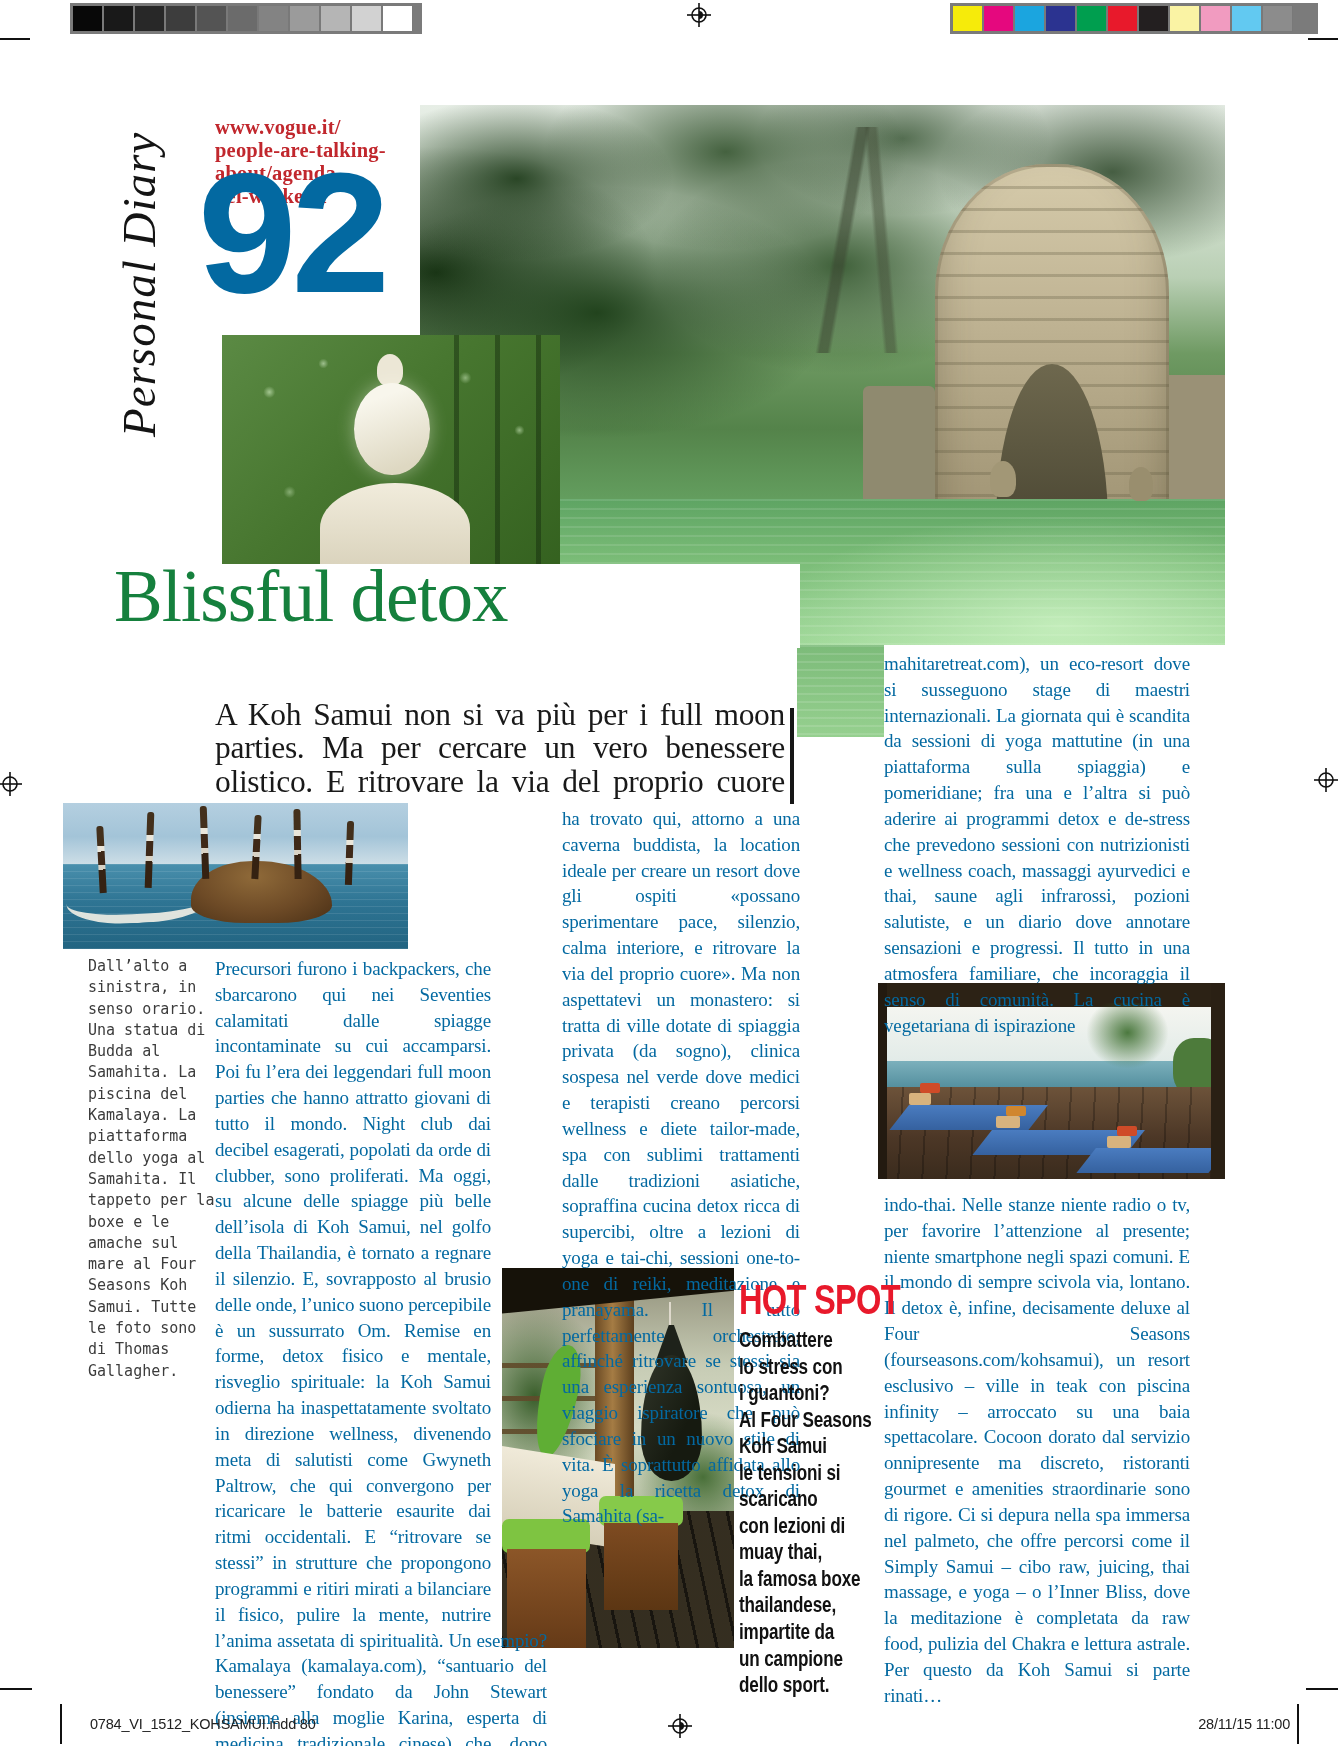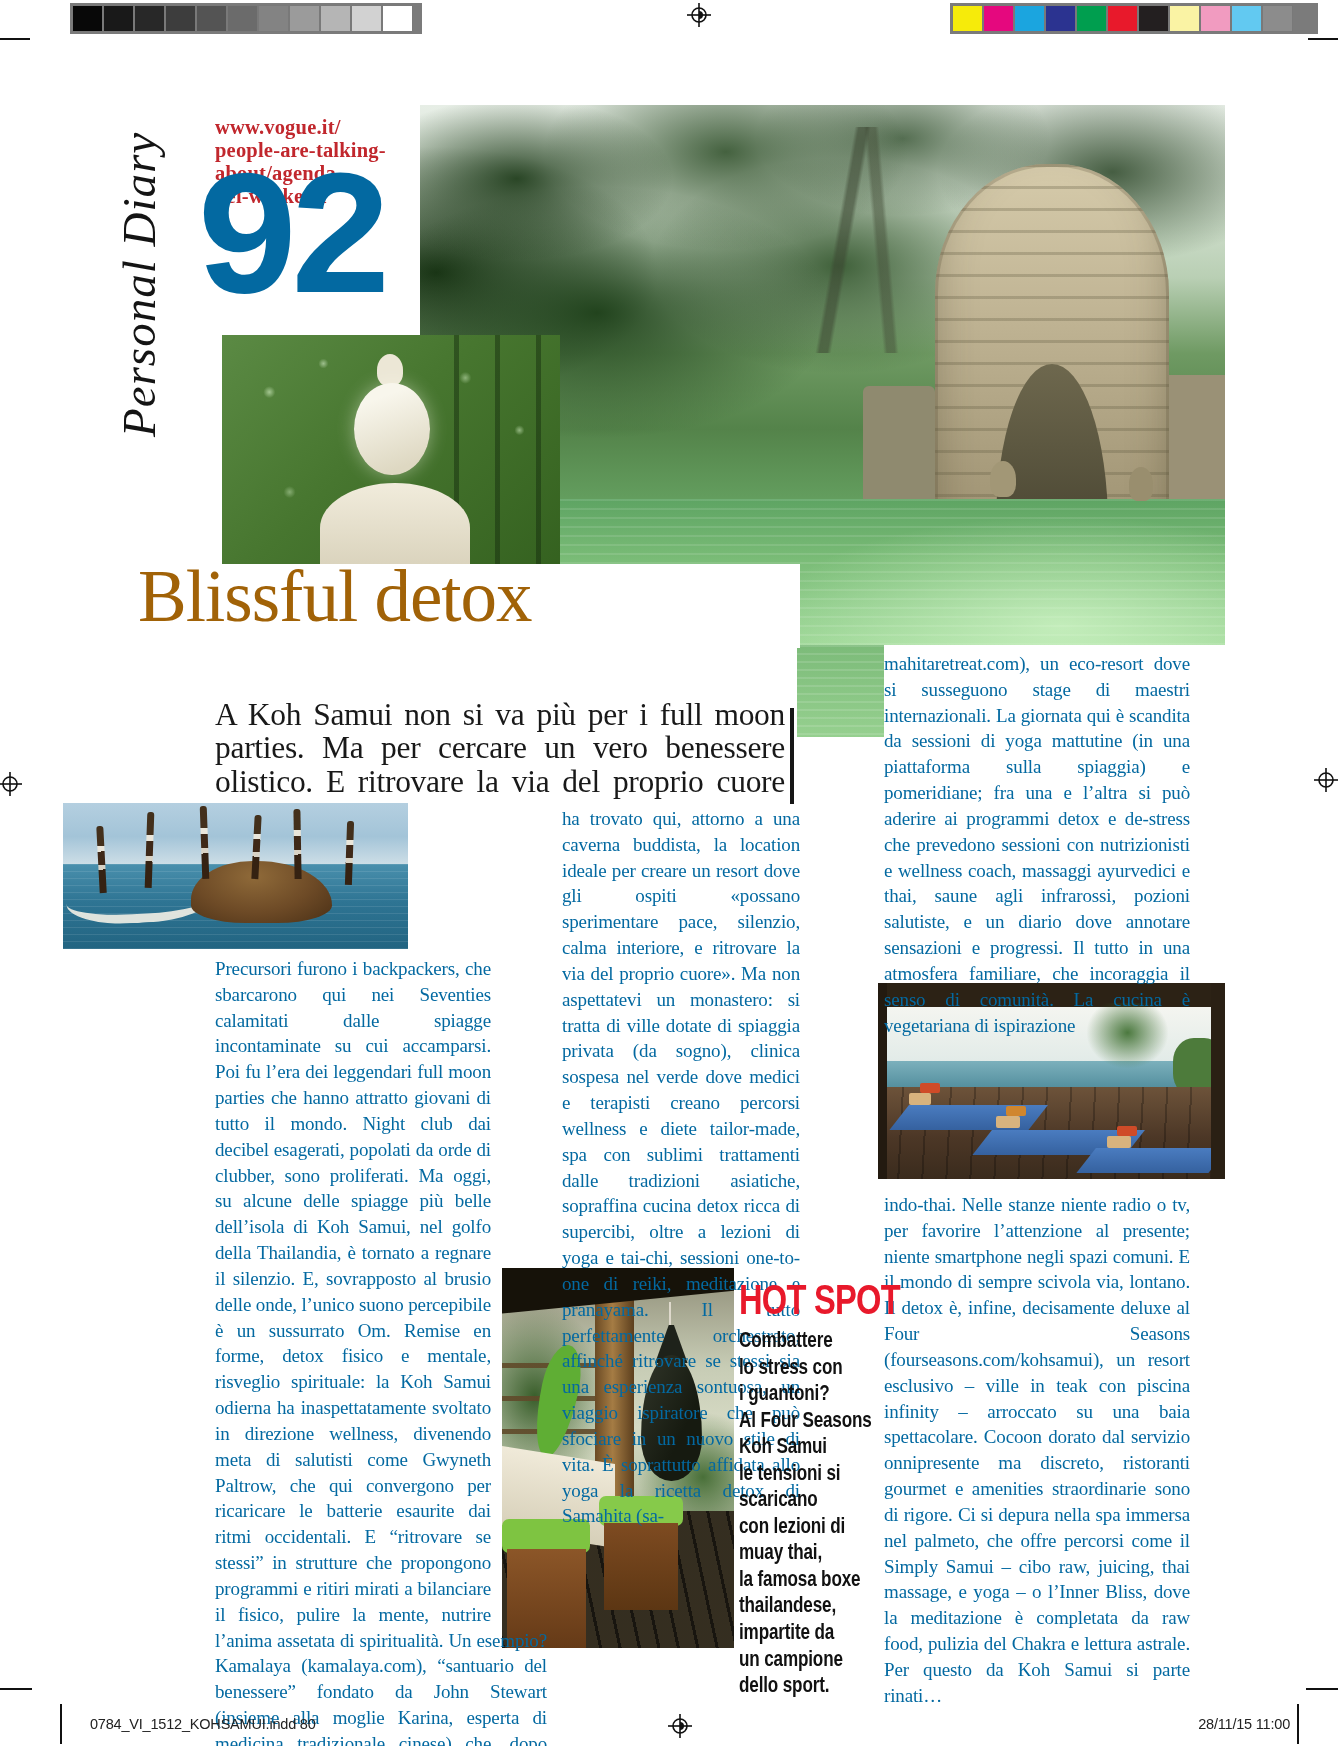--- a/index.html
+++ b/index.html
@@ -19,21 +19,21 @@
     font-size:47px;letter-spacing:1px;color:#141414;transform:rotate(-90deg);
     transform-origin:top left;white-space:nowrap;}
   .url-block{position:absolute;left:215px;top:106px;width:200px;font-weight:bold;
     font-size:20.5px;line-height:1.13;white-space:pre-line;letter-spacing:.2px;margin-top:10px;}
   .page-number{position:absolute;left:194px;top:172px;font-family:Liberation Mono, monospace;
     font-weight:bold;font-size:178px;line-height:.82;letter-spacing:-14px;color:#0369a1;}
 
   
   .title-box{position:absolute;left:108px;top:564px;width:692px;height:84px;background:#fff;}
   .title{position:absolute;left:114px;top:560px;font-size:73px;line-height:1;letter-spacing:-1px;
-    color:#a16207;white-space:nowrap;margin-left:24px;}
+    color:#15803d;white-space:nowrap;}
   .byline{position:absolute;left:114px;top:634px;font-size:44px;line-height:1;color:#151515;
     white-space:nowrap;}
   .standfirst{position:absolute;left:215px;top:698px;width:570px;font-size:31.5px;line-height:1.06;
     letter-spacing:-.3px;color:#191919;text-align:justify;text-align-last:justify;}
   .stand-bar{position:absolute;left:790px;top:708px;width:4px;height:96px;background:#161616;}
 
   
   .col{position:absolute;font-size:19px;line-height:1.36;text-align:justify;color:#0369a1;
     letter-spacing:-.15px;}
   #col1{left:215px;top:806px;width:332px;height:822px;}
@@ -337,20 +337,21 @@
   <div class="col" id="col2">
     <span>ha trovato qui, attorno a una caverna buddista, la location ideale per creare un resort dove gli ospiti «possano sperimentare pace, silenzio, calma interiore, e ritrovare la via del proprio cuore». Ma non aspettatevi un monastero: si tratta di ville dotate di spiaggia privata (da sogno), clinica sospesa nel verde dove medici e terapisti creano percorsi wellness e diete tailor-made, spa con sublimi trattamenti dalle tradizioni asiatiche, sopraffina cucina detox ricca di supercibi, oltre a lezioni di yoga e tai-chi, sessioni one-to-one di reiki, meditazione e pranayama. Il tutto perfettamente orchestrato, affinché ritrovare se stessi sia una esperienza sontuosa, un viaggio ispiratore che può sfociare in un nuovo stile di vita. È soprattutto affidata allo yoga la ricetta detox di Samahita (sa-</span>
   </div>
   <div class="col" id="col3a">
     <span>mahitaretreat.com), un eco-resort dove si susseguono stage di maestri internazionali. La giornata qui è scandita da sessioni di yoga mattutine (in una piattaforma sulla spiaggia) e pomeridiane; fra una e l’altra si può aderire ai programmi detox e de-stress che prevedono sessioni con nutrizionisti e wellness coach, massaggi ayurvedici e thai, saune agli infrarossi, pozioni salutiste, e un diario dove annotare sensazioni e progressi. Il tutto in una atmosfera familiare, che incoraggia il senso di comunità. La cucina è vegetariana di ispirazione</span>
   </div>
   <div class="col" id="col3b">
     <span>indo-thai. Nelle stanze niente radio o tv, per favorire l’attenzione al presente; niente smartphone negli spazi comuni. E il mondo di sempre scivola via, lontano. Il detox è, infine, decisamente deluxe al Four Seasons (fourseasons.com/kohsamui), un resort esclusivo – ville in teak con piscina infinity – arroccato su una baia spettacolare. Cocoon dorato dal servizio onnipresente ma discreto, ristoranti gourmet e amenities straordinarie sono di rigore. Ci si depura nella spa immersa nel palmeto, che offre percorsi come il Simply Samui – cibo raw, juicing, thai massage, e yoga – o l’Inner Bliss, dove la meditazione è completata da raw food, pulizia del Chakra e lettura astrale. Per questo da Koh Samui si parte rinati…</span>
   </div>
 
+  <div class="caption">Dall’alto a sinistra, in senso orario. Una statua di Budda al Samahita. La piscina del Kamalaya. La piattaforma dello yoga al Samahita. Il tappeto per la boxe e le amache sul mare al Four Seasons Koh Samui. Tutte le foto sono di Thomas Gallagher.</div>
 
   <div class="hotspot">
     <div class="hs-head" style="color: rgb(232, 25, 43);">HOT SPOT</div>
     <div class="hs-body">Combattere
 lo stress con
 i guantoni?
 Al Four Seasons
 Koh Samui
 le tensioni si
 scaricano

